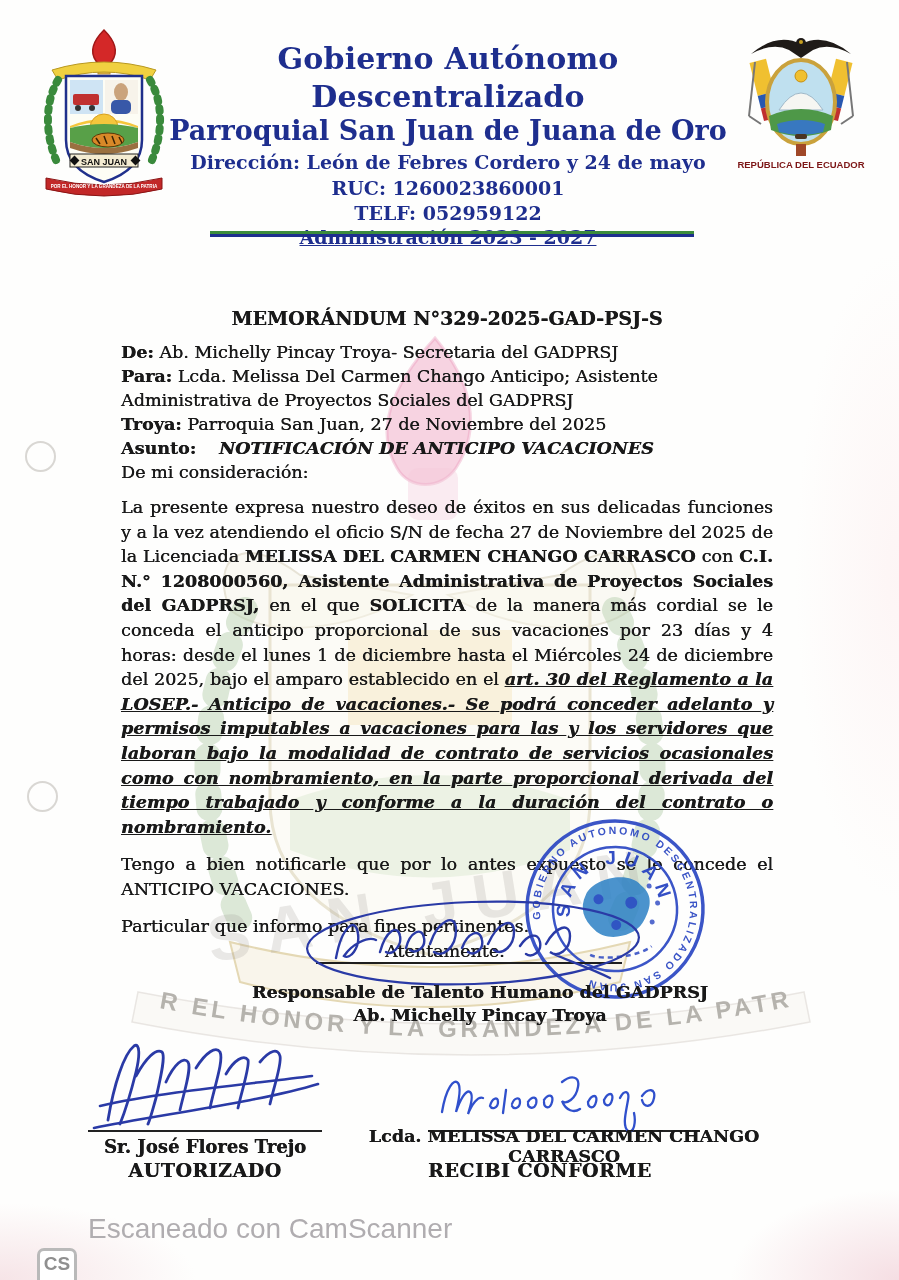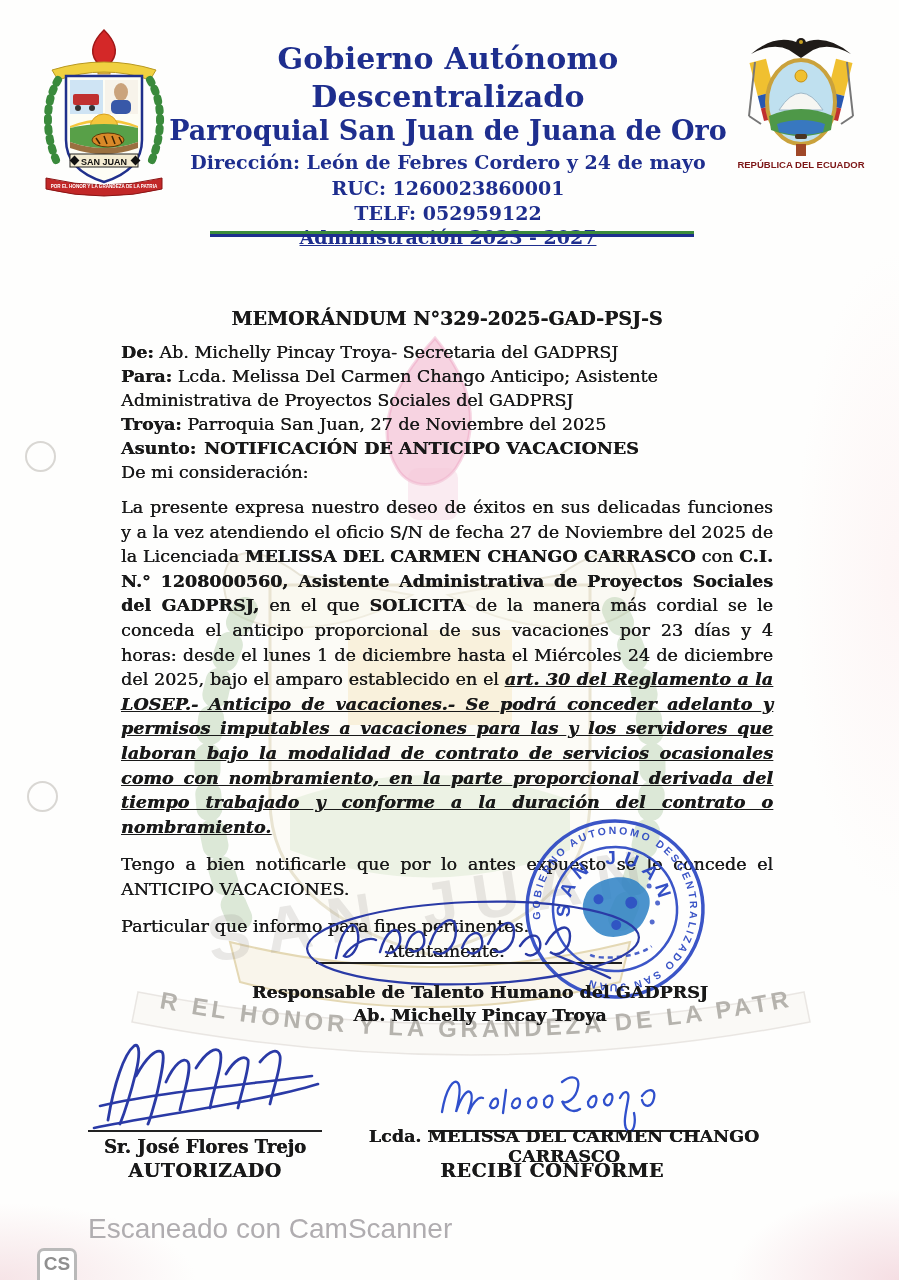--- a/index.html
+++ b/index.html
@@ -21,40 +21,40 @@
   .h-line4,.h-line5{font-size:19px;font-weight:bold;line-height:1.3;}
   .h-line6{font-size:19px;font-weight:bold;line-height:1.3;text-decoration:underline;}
   .header-rule{left:210px;top:231px;width:484px;height:6px;
     background:linear-gradient(#3c8c3c 0 45%, #fff 45% 52%, #1e2e8e 52% 100%);z-index:2;}
   
   .memo{left:121px;top:307px;width:652px;z-index:2;text-shadow:.35px 0 0 currentColor;}
   .memo-title{text-align:center;font-size:19px;font-weight:bold;margin:0 0 11px 0;}
   .meta p{margin:0;font-size:17.5px;line-height:24px;}
   .meta .lbl{font-weight:bold;}
   .meta .bold-val{font-weight:bold;}
-  .asunto-gap{margin-left:8px;}
+  .asunto-gap{margin-left:23px;font-style:italic;}
   .body-par{margin:11px 0 0 0;font-size:17.5px;line-height:24.6px;text-align:justify;}
   .body-par .b{font-weight:bold;margin-top:28px;}
   .quote{font-weight:bold;font-style:italic;text-decoration:underline;}
   .p2{margin:13px 0 0 0;font-size:17.5px;line-height:24.6px;text-align:justify;}
   .p3{margin:12px 0 0 0;font-size:17.5px;line-height:24px;}
   .atentamente{margin:3px 0 0 264px;font-size:17.5px;}
   
   .sign-name{left:250px;top:981px;width:460px;text-align:center;z-index:4;
     font-size:17.5px;font-weight:bold;line-height:23px;text-shadow:.3px 0 0 currentColor;}
   .sig1{left:298px;top:900px;z-index:4;}
   .stamp{left:500px;top:813px;z-index:3;transform:rotate(-8deg);}
   .sig-left{left:80px;top:1032px;z-index:3;}
   .line-left{left:88px;top:1130px;width:234px;height:2px;background:#222;z-index:2;}
   .name-left{left:92px;top:1136px;width:226px;text-align:center;font-size:18px;font-weight:bold;z-index:3;text-shadow:.3px 0 0 currentColor;}
   .role-left{left:92px;top:1159px;width:226px;text-align:center;font-size:19px;font-weight:bold;letter-spacing:.5px;z-index:3;text-shadow:.35px 0 0 currentColor;}
   .sig-right{left:428px;top:1056px;z-index:3;}
   .line-right{left:428px;top:1130px;width:272px;height:2px;background:#222;z-index:2;}
   .name-right{left:322px;top:1126px;width:484px;text-align:center;font-size:17.5px;font-weight:bold;z-index:3;text-shadow:.3px 0 0 currentColor;}
-  .role-right{left:416px;top:1159px;width:272px;text-align:center;font-size:19px;font-weight:bold;letter-spacing:.5px;z-index:3;text-shadow:.35px 0 0 currentColor;}
+  .role-right{left:428px;top:1159px;width:272px;text-align:left;font-size:19px;font-weight:bold;letter-spacing:.5px;z-index:3;text-shadow:.35px 0 0 currentColor;}
   
   .wm-emblem{left:150px;top:330px;z-index:0;}
   .wm-ghost{left:205px;top:868px;z-index:0;font-family:"Liberation Sans",sans-serif;
     font-size:64px;font-weight:bold;letter-spacing:16px;color:rgba(148,145,138,.20);
     transform:rotate(-9deg);white-space:nowrap;}
   .wm-ribbon{left:126px;top:976px;z-index:1;}
   .hole{position:absolute;width:27px;height:27px;border-radius:50%;
     border:2px solid rgba(185,182,177,.55);z-index:1;}
   .hole1{left:25px;top:441px;}
   .hole2{left:27px;top:781px;}

